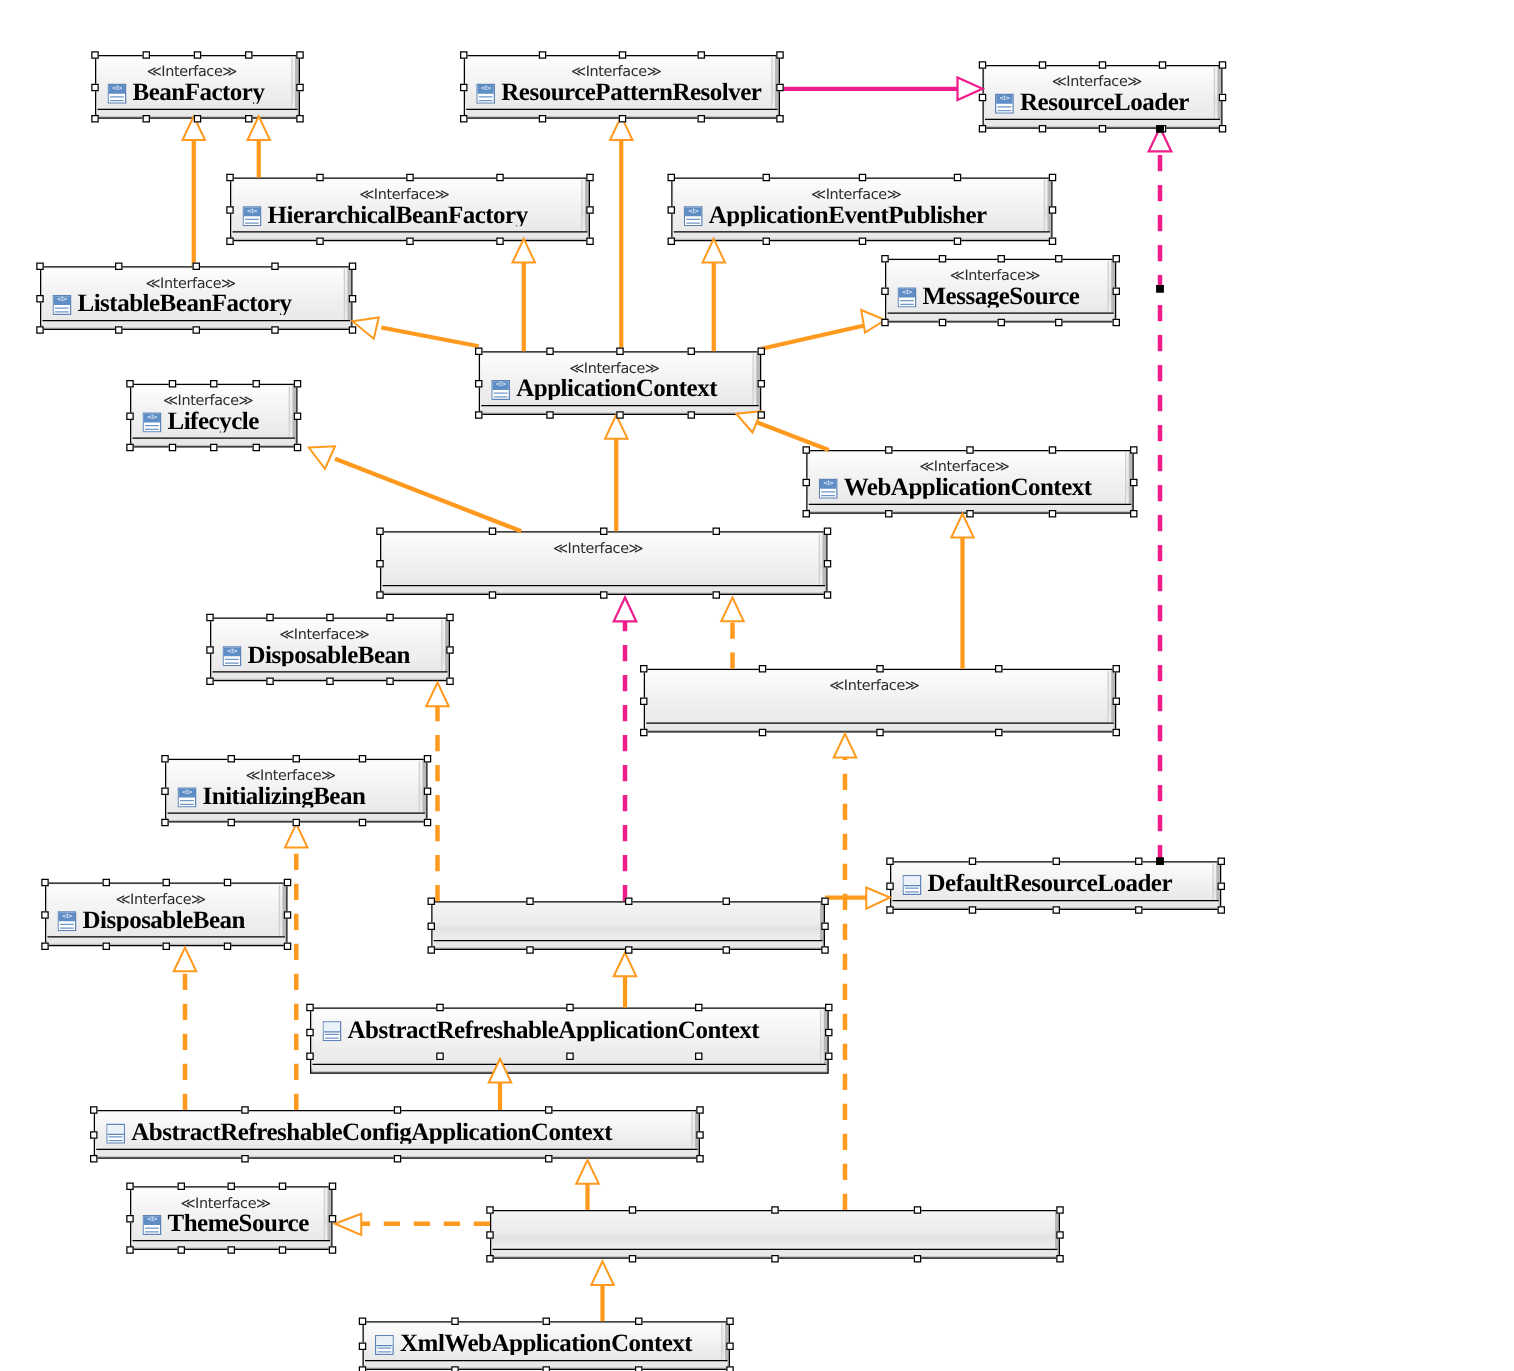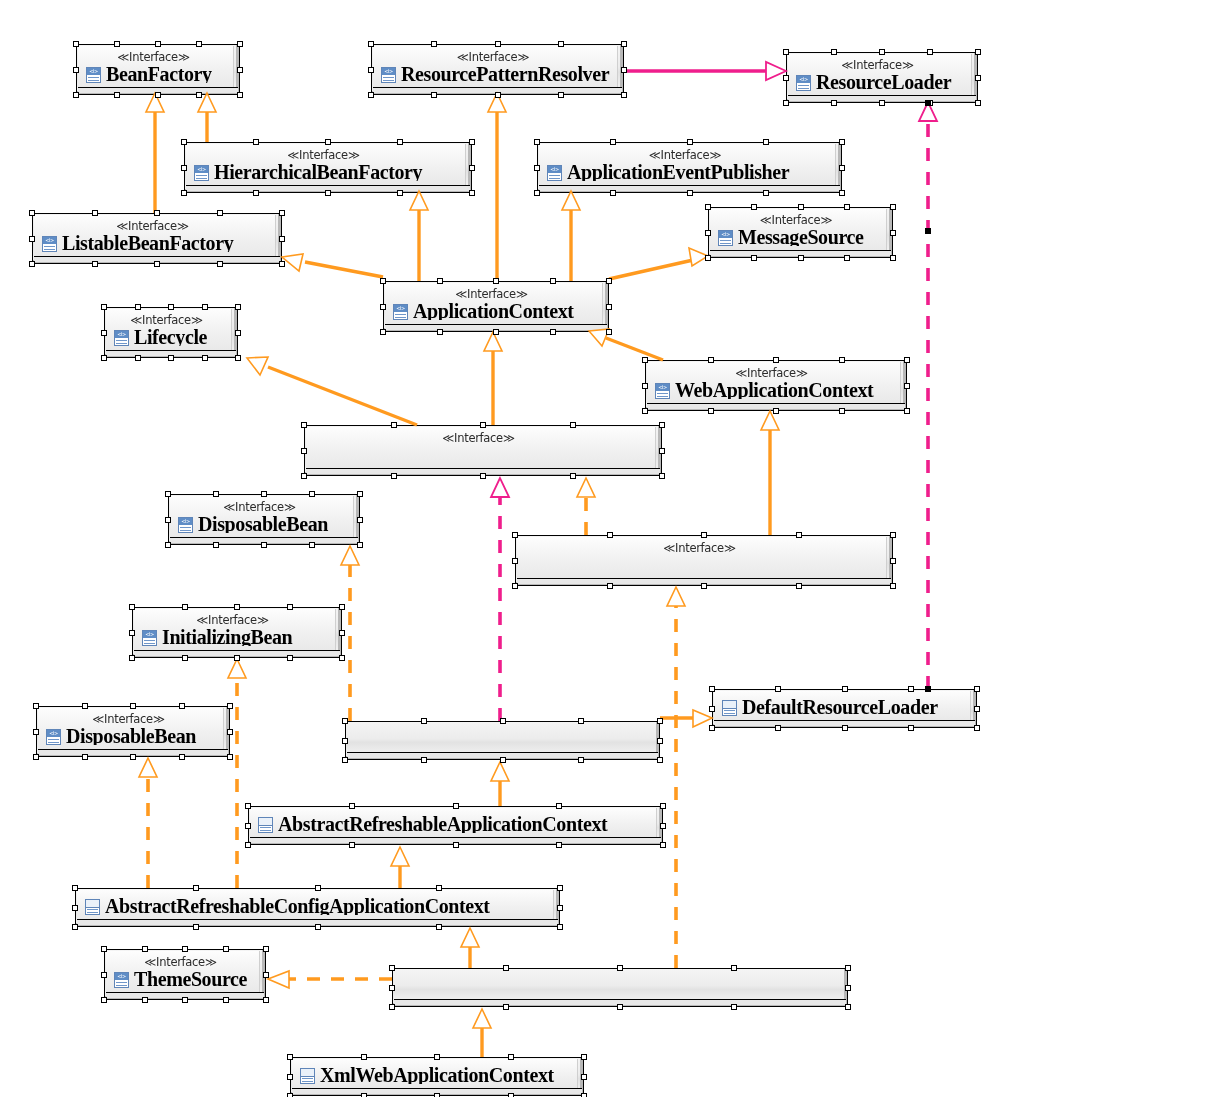--- a/index.html
+++ b/index.html
@@ -422,21 +422,21 @@
               <span class="bar b2"></span>
             </span>
             <span class="nametext">DisposableBean</span>
           </div>
         </div>
         <div class="compartment"></div>
       </div>
       <div class="node cls" style="left: 345px; top: 721px; width: 315px; height: 39px;">
         <div class="compartment"></div>
       </div>
-      <div class="node cls" style="left: 248px; top: 806px; width: 415px; height: 39px;">
+      <div class="node cls" style="left: 248px; top: 806px; width: 415px; height: 53px;">
         <div class="inner">
           <div class="namerow">
             <span class="uml-icon cls-icon">
               <span class="cap"></span>
               <span class="bar b1"></span>
               <span class="bar b2"></span>
             </span>
             <span class="nametext">AbstractRefreshableApplicationContext</span>
           </div>
         </div>

